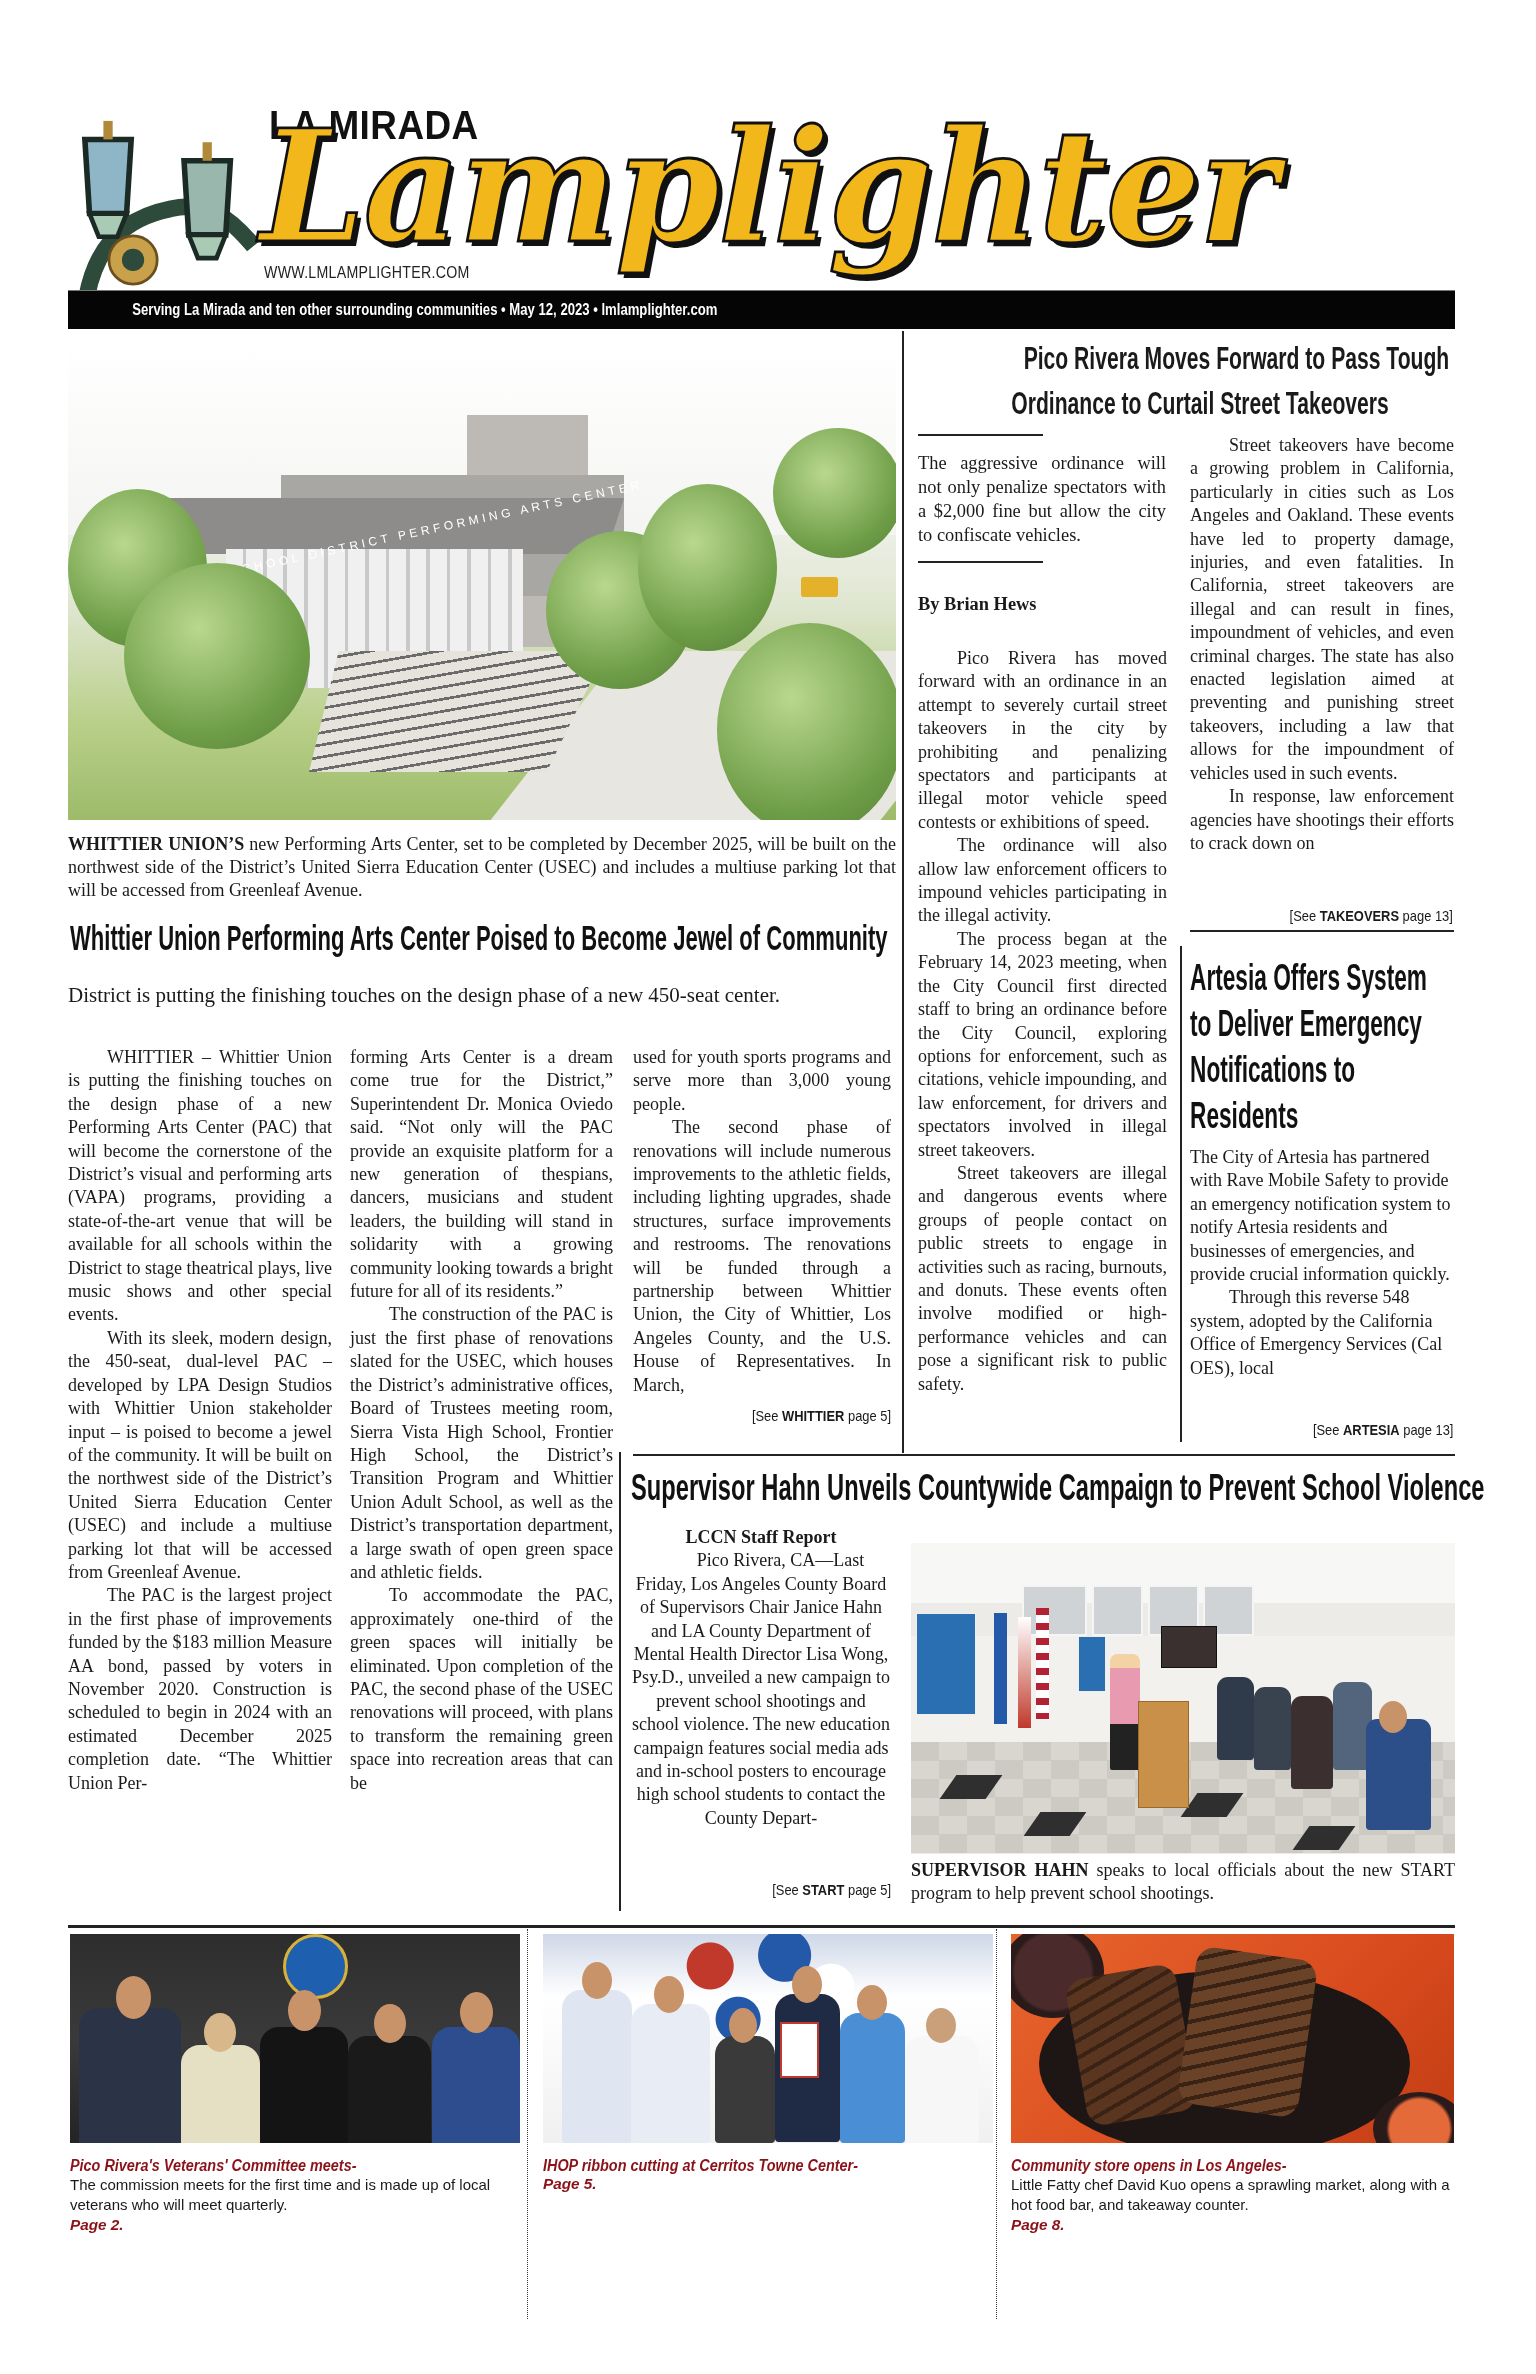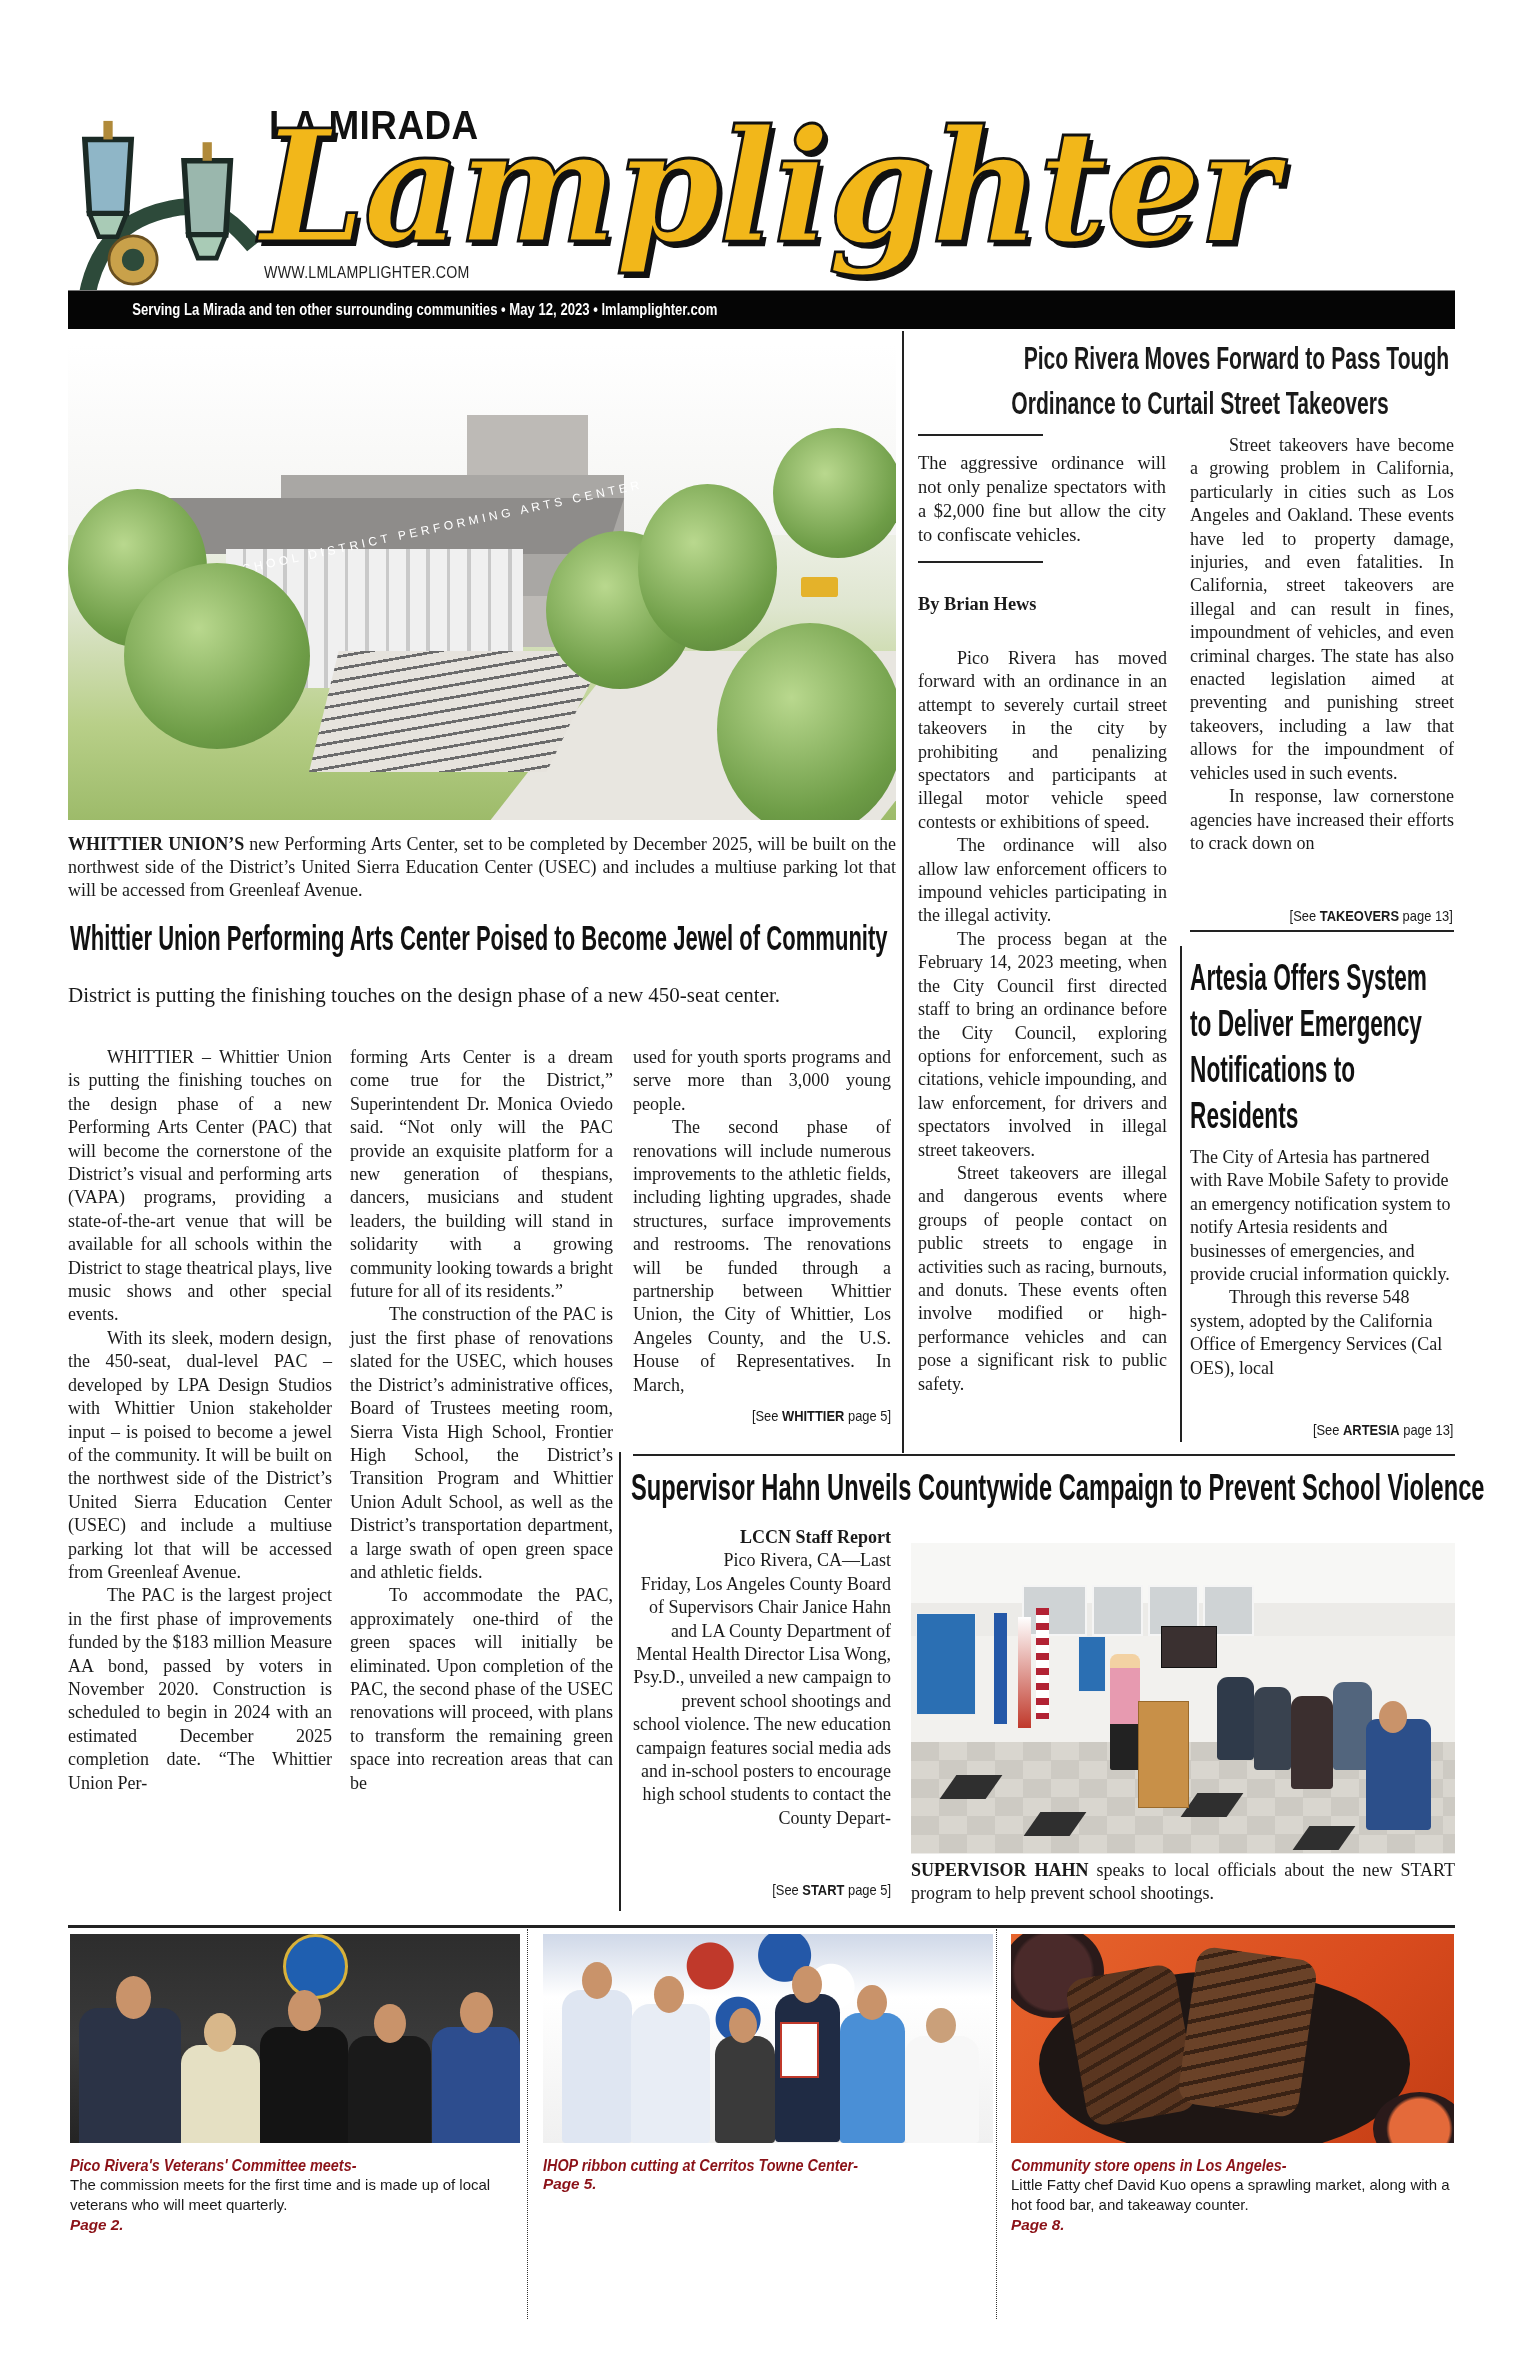--- a/index.html
+++ b/index.html
@@ -70,21 +70,21 @@
 
   
   .artesia-headline { left: 1190px; top: 955px; font-size: 36px; line-height: 46px; transform: scaleX(0.63); white-space: normal; width: 408px; }
   .artesia-body { left: 1190px; top: 1146px; width: 264px; }
   .artesia-body.body-text { text-align: left; }
   .artesia-see { right: 83px; top: 1421px; }
 
   
   .hahn-headline { left: 631px; top: 1467px; font-size: 37px; transform: scaleX(0.64); }
   .hahn-body { left: 631px; top: 1526px; width: 260px; }
-  .hahn-body.body-text { text-align: right; }
+  .hahn-body.body-text { text-align: center; }
   .hahn-see { left: 733px; top: 1881px; width: 158px; }
   .hahn-photo { left: 911px; top: 1543px; width: 544px; height: 311px; overflow: hidden; background: #ecebe8; }
   .hahn-photo .ceiling { position: absolute; left: 0; top: 0; width: 100%; height: 60px; background: #f7f7f5; }
   .hahn-photo .window { position: absolute; top: 42px; height: 51px; background: #cfd3d5; border: 2.8px solid #f5f5f5; }
   .hahn-photo .wall { position: absolute; left: 0; top: 93px; width: 100%; height: 121px; background: #f2f1ee; }
   .hahn-photo .floor { position: absolute; left: 0; top: 199px; width: 100%; height: 111px;
     background: repeating-conic-gradient(#d9d6cf 0 25%, #cdcac3 0 50%) 0 0/56px 37px; }
   .hahn-photo .tile { position: absolute; width: 46px; height: 24px; background: #2f2f2f; transform: skewX(-35deg); }
   .hahn-photo .poster { position: absolute; background: #2b6fb3; border: 1.9px solid #eee; }
   .hahn-photo .tv { position: absolute; left: 250px; top: 83px; width: 56px; height: 42px; background: #3a3030; border: 1.9px solid #111; }
@@ -188,21 +188,21 @@
 <div class="abs pico-byline">By Brian Hews</div>
 
 <div class="abs body-text pico-col1">
   <p>Pico Rivera has moved forward with an ordinance in an attempt to severely curtail street takeovers in the city by prohibiting and penalizing spectators and participants at illegal motor vehicle speed contests or exhibitions of speed.</p>
   <p>The ordinance will also allow law enforcement officers to impound vehicles participating in the illegal activity.</p>
   <p>The process began at the February 14, 2023 meeting, when the City Council first directed staff to bring an ordinance before the City Council, exploring options for enforcement, such as citations, vehicle impounding, and law enforcement, for drivers and spectators involved in illegal street takeovers.</p>
   <p>Street takeovers are illegal and dangerous events where groups of people contact on public streets to engage in activities such as racing, burnouts, and donuts. These events often involve modified or high-performance vehicles and can pose a significant risk to public safety.</p>
 </div>
 <div class="abs body-text pico-col2">
   <p>Street takeovers have become a growing problem in California, particularly in cities such as Los Angeles and Oakland. These events have led to property damage, injuries, and even fatalities. In California, street takeovers are illegal and can result in fines, impoundment of vehicles, and even criminal charges. The state has also enacted legislation aimed at preventing and punishing street takeovers, including a law that allows for the impoundment of vehicles used in such events.</p>
-  <p>In response, law cornerstone agencies have increased their efforts to crack down on</p>
+  <p>In response, law enforcement agencies have shootings their efforts to crack down on</p>
 </div>
 <div class="abs see-more takeovers-see"><span>[See </span><b>TAKEOVERS</b><span> page 13]</span></div>
 <div class="abs hrule" style="left:1190px; top:930px; width:264px;"></div>
 <div class="abs vrule pico-vrule-in"></div>
 
 <div class="abs headline-cond artesia-headline">Artesia Offers System to Deliver Emergency Notifications to Residents</div>
 <div class="abs body-text artesia-body">
   <p class="noindent">The City of Artesia has partnered with Rave Mobile Safety to provide an emergency notification system to notify Artesia residents and businesses of emergencies, and provide crucial information quickly.</p>
   <p>Through this reverse 548 system, adopted by the California Office of Emergency Services (Cal OES), local</p>
 </div>

